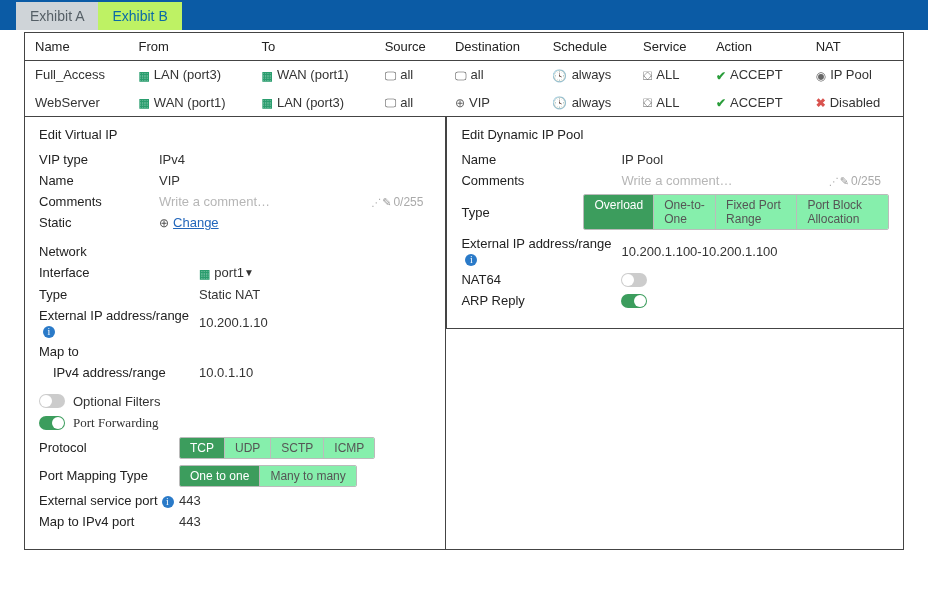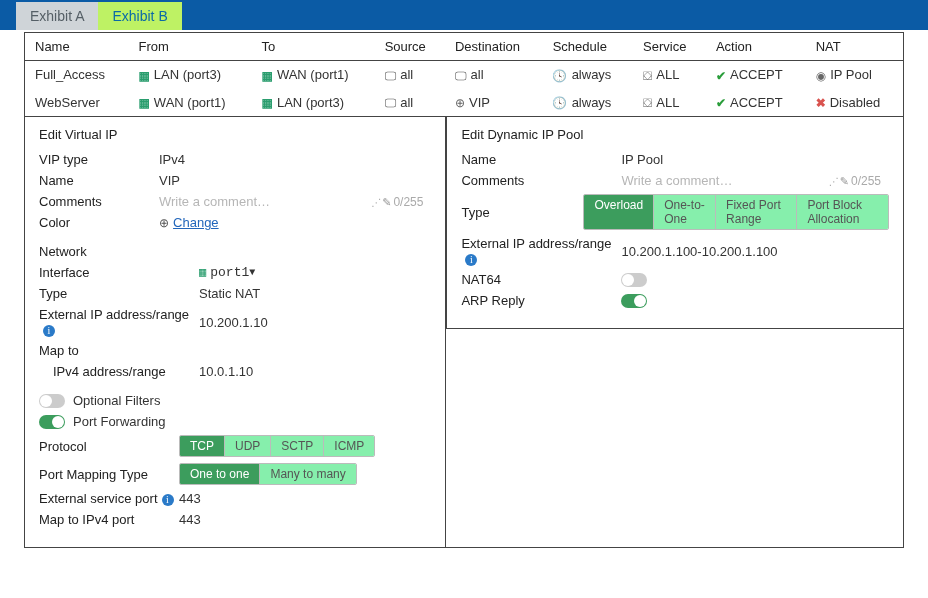--- a/index.html
+++ b/index.html
@@ -71,21 +71,21 @@
 
   
   .toggle { width:26px; height:14px; border-radius:7px; background:#ccc; position:relative; display:inline-block; vertical-align:middle; }
   .toggle::after { content:""; position:absolute; width:12px; height:12px; background:#fff; border-radius:50%; top:1px; left:1px; transition:left .1s; }
   .toggle.on { background:#3c9d5d; }
   .toggle.on::after { left:13px; }
 
   .subhead { margin:14px 0 4px; color:#222; }
   .info-i { display:inline-block; width:12px; height:12px; border-radius:50%; background:#2a7ac8; color:#fff; font-size:10px; line-height:12px; text-align:center; margin-left:4px; font-family:Georgia,serif; }
 
-  .dropdown { display:flex; align-items:center; width:200px;font-family:Liberation Mono, monospace; }
+  .dropdown { display:flex; align-items:center; width:200px; }
   .caret { color:#333; font-size:10px; }
 
   .pencil { color:#999; font-size:11px; margin-right:2px; }
 </style>
 </head>
 <body>
 
 <div class="tabbar">
   <div class="tab inactive">Exhibit A</div>
   <div class="tab active">Exhibit B</div>
@@ -146,21 +146,21 @@
         <div class="field">
           <div class="label2">Name</div>
           <div class="value">VIP</div>
         </div>
         <div class="field">
           <div class="label2">Comments</div>
           <div class="placeholder">Write a comment…</div>
           <div class="counter"><span class="hatch">⋰</span><span class="pencil">✎</span><span>0/255</span></div>
         </div>
         <div class="field">
-          <div class="label2">Color</div>
+          <div class="label2">Static</div>
           <span class="ico" style="color:#555;">⊕</span>
           <span class="link">Change</span>
         </div>
 
         <div class="subhead">Network</div>
 
         <div class="field">
           <div class="label">Interface</div>
           <div class="dropdown">
             <span><span class="ico ico-intf">▦</span><span>port1</span></span>
@@ -180,21 +180,21 @@
         </div>
         <div class="field" style="padding-left:14px;">
           <div class="label" style="width:146px;">IPv4 address/range</div>
           <div class="value">10.0.1.10</div>
         </div>
 
         <div class="field" style="margin-top:14px;">
           <span class="toggle"></span>
           <span style="margin-left:8px;">Optional Filters</span>
         </div>
-        <div class="field" style="margin-top:4px;">
+        <div class="field" style="margin-top:4px;font-family:Liberation Serif, serif;">
           <span class="toggle on"></span>
           <span style="margin-left:8px;">Port Forwarding</span>
         </div>
 
         <div class="field">
           <div class="label" style="width:140px;">Protocol</div>
           <div class="segmented">
             <div class="seg active">TCP</div>
             <div class="seg">UDP</div>
             <div class="seg">SCTP</div>

